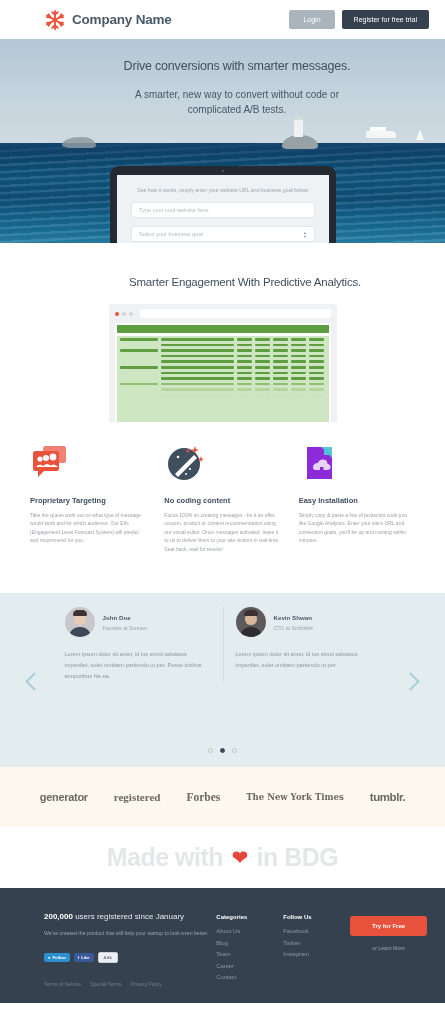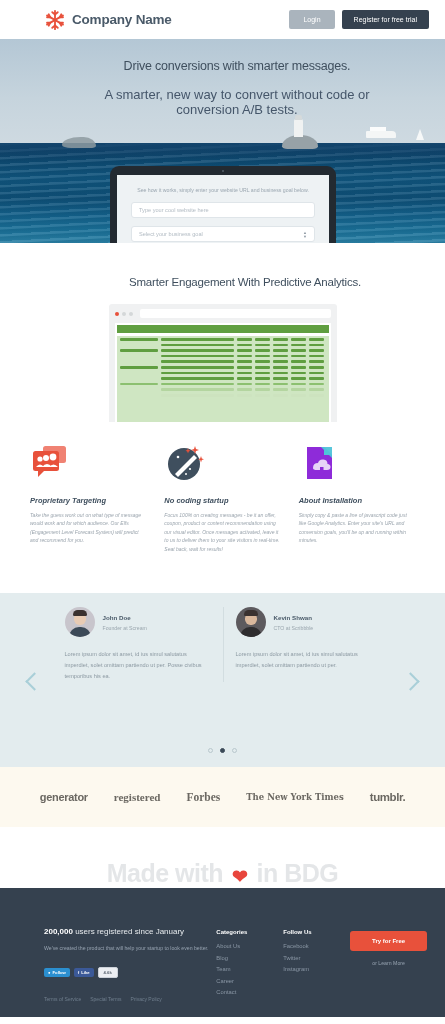--- a/index.html
+++ b/index.html
@@ -106,21 +106,21 @@
   }
   .hero-copy { position: relative; z-index: 4; text-align: center; padding-top: 20px; }
   .hero-title {
     font-size: 12.5px;
     color: #3f4f5e;
     font-weight: normal;
     letter-spacing: -0.2px;
   }
   .hero-sub {
     margin-top: 14px;
-    font-size: 13px;
+    font-size: 10px;
     line-height: 15px;
     color: #45566a;
   }
 
   
   .laptop {
     position: absolute;
     z-index: 5;
     left: 110px;
     top: 127px;
@@ -204,21 +204,20 @@
   .cell.faint { background: #b4d5a0; }
   .cell.ghost { background: #cde3bf; }
   .cell.blank { background: transparent; }
 
   
   .features {
     background: #ffffff;
     display: flex;
     padding: 14px 30px 40px 30px;
     gap: 18px;
-    font-style: italic;
   }
   .feature { width: 118px; }
   .feat-icon { width: 40px; height: 40px; margin-bottom: 13px; position: relative; }
   .feat-title {
     font-size: 7.5px;
     font-weight: bold;
     color: #3f4f5e;
     margin-bottom: 6px;
   }
   .feat-body {
@@ -301,35 +300,35 @@
   .lg-guardian { font-family: "Liberation Serif", serif; font-size: 11px; font-weight: bold; }
   .lg-forbes { font-family: "Liberation Serif", serif; font-size: 11.5px; font-weight: bold; }
   .lg-nyt { font-family: "DejaVu Serif", serif; font-size: 8.5px; font-weight: bold; }
   .lg-tumblr { font-size: 11.5px; font-weight: bold; letter-spacing: -0.4px; }
 
   
   .madewith {
     background: #ffffff;
     height: 61px;
     display: flex;
-    align-items: flex-end;
+    align-items: center;
     justify-content: center;
     gap: 9px;
     font-size: 25px;
     font-weight: bold;
     color: #e4e6e8;
     letter-spacing: -0.5px;
   }
   .heart { color: #e8453c; font-size: 19px; }
 
   
   .footer {
     background: #35414f;
-    height: 129px;
-    padding: 39px 18px 0 44px;
+    height: 115px;
+    padding: 24px 18px 0 44px;
     display: flex;
   }
   .f-left { width: 175px; }
   .f-headline { font-size: 8px; color: #e6eaed; margin-bottom: 8px; }
   .f-headline b { color: #ffffff; font-weight: bold; }
   .f-sub { font-size: 5.2px; line-height: 9px; color: #97a3b1; margin-bottom: 14px; }
   .social-row { display: flex; align-items: center; gap: 4px; margin-bottom: 18px; }
   .sbtn {
     display: flex; align-items: center; gap: 2px;
     font-size: 4.2px; color: #ffffff; font-weight: bold;
@@ -393,21 +392,21 @@
     <div class="rock"></div>
     <div class="lighthouse-rock"></div>
     <div class="lighthouse"></div>
     <div class="ship"></div>
     <div class="sailboat"></div>
 
     <div class="hero-copy">
       <h1 class="hero-title">Drive conversions with smarter messages.</h1>
       <div class="hero-sub">
         <div>A smarter, new way to convert without code or</div>
-        <div>conversion A/B tests.</div>
+        <div>complicated A/B tests.</div>
       </div>
     </div>
 
     <div class="laptop">
       <div class="laptop-cam"></div>
       <div class="laptop-screen">
         <div class="screen-lead">See how it works, simply enter your website URL and business goal below.</div>
         <div class="field">Type your cool website here</div>
         <div class="field select-field">
           <span>Select your business goal</span>
@@ -565,35 +564,35 @@
           <circle cx="14" cy="14" r="1.3" fill="#ffffff"></circle>
           <circle cx="26" cy="26" r="1.1" fill="#ffffff"></circle>
           <circle cx="22" cy="31" r="1" fill="#ffffff"></circle>
           <g fill="#e8513b">
             <path d="M31 3 l1 3 3 1 -3 1 -1 3 -1 -3 -3 -1 3 -1 z"></path>
             <path d="M37 13 l0.8 2.4 2.2 0.8 -2.2 0.8 -0.8 2.4 -0.8 -2.4 -2.2 -0.8 2.2 -0.8 z"></path>
             <path d="M24 5 l0.7 2 1.8 0.7 -1.8 0.7 -0.7 2 -0.7 -2 -1.8 -0.7 1.8 -0.7 z"></path>
           </g>
         </svg>
       </div>
-      <div class="feat-title">No coding startup</div>
+      <div class="feat-title">No coding content</div>
       <div class="feat-body">Focus 100% on creating messages - be it an offer, coupon, product or content recommendation using our visual editor. Once messages activated, leave it to us to deliver them to your site visitors in real-time. Seat back, wait for results!</div>
     </div>
 
     <div class="feature">
       <div class="feat-icon">
         <svg viewBox="0 0 40 40" width="40" height="40">
           <path d="M8 4 h17 l8 8 v24 h-25 z" fill="#8e2bd9"></path>
           <polygon points="25,4 33,12 25,12" fill="#4fc3d9"></polygon>
           <polygon points="22,4 33,15 33,4" fill="#4fc3d9" opacity="0.95"></polygon>
           <path d="M14 25 q0 -5 5 -5 q1 -4 5.5 -3.5 q4 0.4 4 4.5 q3 0.3 3 3 q0 3 -3.5 3 h-10 q-4 0 -4 -2 z" fill="#e7d3f7"></path>
           <path d="M21 24 h3.5 v4 h2.5 l-4.2 5 -4.2 -5 h2.4 z" fill="#8e2bd9"></path>
         </svg>
       </div>
-      <div class="feat-title">About Installation</div>
+      <div class="feat-title">Easy Installation</div>
       <div class="feat-body">Simply copy &amp; paste a line of javascript code just like Google Analytics. Enter your site's URL and conversion goals, you'll be up and running within minutes.</div>
     </div>
 
   </div>
 
   <div class="testimonials">
     <div class="arrow left"></div>
     <div class="arrow right"></div>
     <div class="test-row">
 

